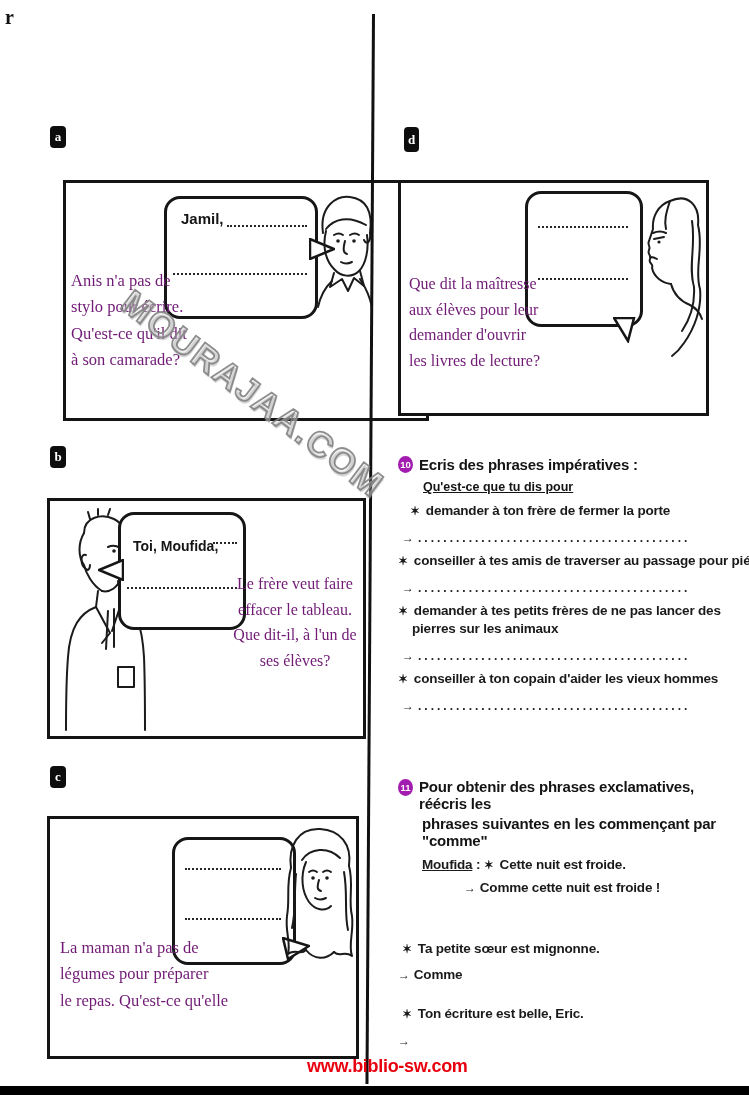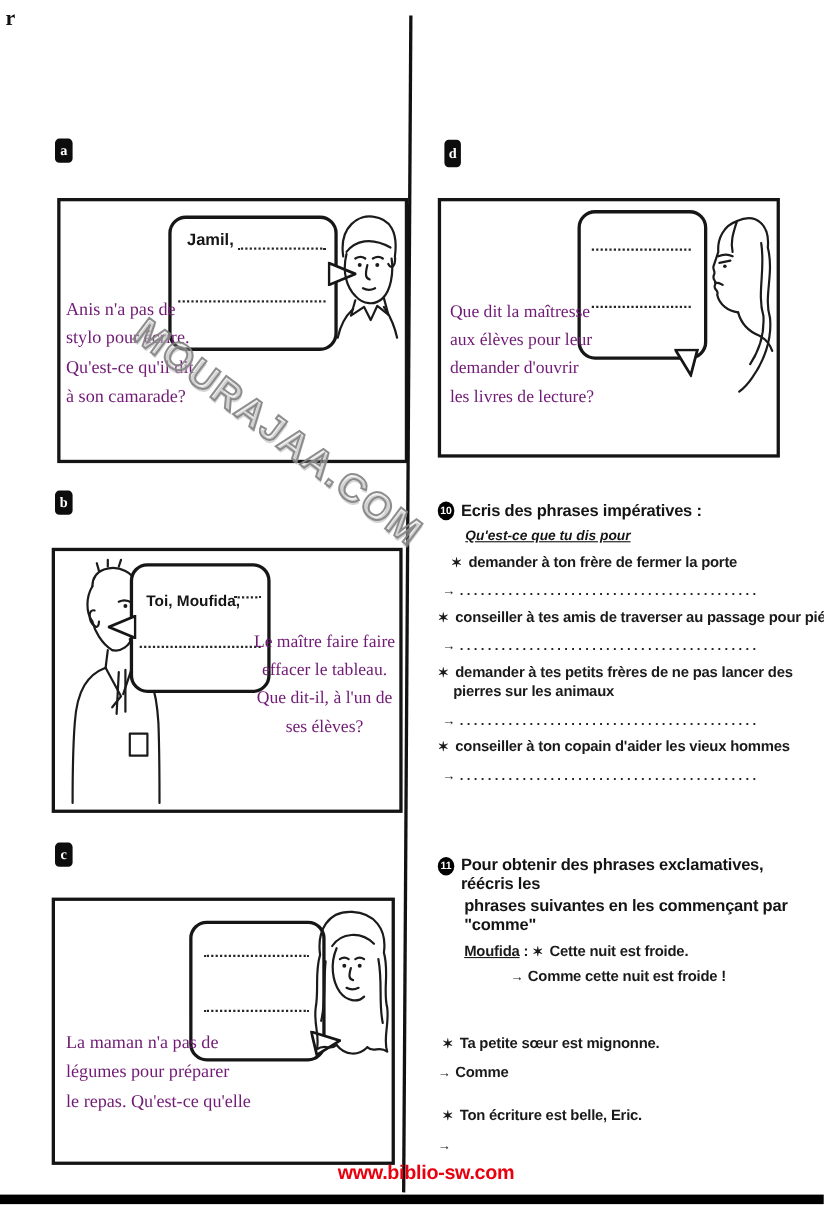--- a/index.html
+++ b/index.html
@@ -20,21 +20,21 @@
   
   .bubble{position:absolute;border:3px solid #161616;border-radius:16px;background:#fff;}
   .dotrule{position:absolute;height:0;border-bottom:2px dotted #262626;}
   .bubble-title{position:absolute;font-weight:bold;font-size:15px;color:#151515;white-space:nowrap;}
 
   
   .q-serif{position:absolute;font-family:"Liberation Serif",serif;font-size:16.5px;line-height:1.6;color:#701a75;}
   .q-serif div{white-space:nowrap;}
 
   
-  .ex-badge{background:#000000;color:#fff;border-radius:50%;width:15px;height:17px;display:inline-flex;
+  .ex-badge{background:#a21caf;color:#fff;border-radius:50%;width:15px;height:17px;display:inline-flex;
             align-items:center;justify-content:center;font-size:9.5px;font-weight:bold;flex:0 0 auto;}
   .ex-title{font-weight:bold;font-size:15px;letter-spacing:-0.2px;color:#141414;}
   .ex-sub{font-weight:bold;font-size:12.5px;text-decoration:underline;color:#141414;}
   .ex-item{font-weight:bold;font-size:13.5px;letter-spacing:-0.2px;color:#1a1a1a;white-space:nowrap;}
   .star{font-size:12px;margin-right:6px;}
   .arrow{font-size:12px;margin-right:4px;}
   .dotline{font-weight:bold;font-size:12px;letter-spacing:3px;color:#222;white-space:nowrap;}
   .ansrow{white-space:nowrap;color:#1a1a1a;}
   .u{text-decoration:underline;}
 
@@ -55,21 +55,21 @@
 </style>
 </head>
 <body>
 
 <div id="page">
 
   <div class="abs corner-mark">r</div>
 
   <div class="abs badge" style="left:50px;top:126px;width:16px;height:22px;">a</div>
 
-  <div class="abs frame" style="left:52px;top:180px;width:313px;height:235px;">
+  <div class="abs frame" style="left:63px;top:180px;width:313px;height:235px;padding-left:47px;">
     <div class="bubble" style="left:98px;top:13px;width:148px;height:117px;">
       <span class="bubble-title" style="left:14px;top:11px;">Jamil,</span>
       <div class="dotrule" style="left:60px;top:26px;width:80px;"></div>
       <div class="dotrule" style="left:6px;top:74px;width:134px;"></div>
     </div>
     <svg class="abs" style="left:243px;top:55px;" width="26" height="22">
       <path d="M1,1 L25,11 L1,21 Z" fill="#fff" stroke="#161616" stroke-width="2.5"></path>
     </svg>
     <div class="abs sketch" style="left:248px;top:8px;">
       <svg width="62" height="120" viewBox="0 0 62 120">
@@ -123,21 +123,21 @@
     </div>
     <div class="bubble" style="left:68px;top:11px;width:122px;height:112px;">
       <span class="bubble-title" style="left:12px;top:23px;font-size:14px;">Toi, Moufida,</span>
       <div class="dotrule" style="left:92px;top:27px;width:24px;"></div>
       <div class="dotrule" style="left:6px;top:72px;width:110px;"></div>
     </div>
     <svg class="abs" style="left:48px;top:58px;" width="26" height="22">
       <path d="M25,1 L1,11 L25,21 Z" fill="#fff" stroke="#161616" stroke-width="2.5"></path>
     </svg>
     <div class="q-serif" style="left:180px;top:70px;width:130px;text-align:center;font-size:16px;">
-      <div>Le maître faire faire</div>
+      <div>Le frère veut faire</div>
       <div>effacer le tableau.</div>
       <div>Que dit-il, à l'un de</div>
       <div>ses élèves?</div>
     </div>
   </div>
 
   <div class="abs badge" style="left:50px;top:766px;width:16px;height:22px;">c</div>
 
   <div class="abs frame" style="left:47px;top:816px;width:306px;height:237px;">
     <div class="bubble" style="left:122px;top:18px;width:118px;height:122px;">
@@ -204,21 +204,21 @@
       <div>demander d'ouvrir</div>
       <div>les livres de lecture?</div>
     </div>
   </div>
 
   <div class="abs" style="left:398px;top:456px;width:335px;">
     <div style="display:flex;align-items:center;gap:6px;">
       <span class="ex-badge">10</span>
       <span class="ex-title">Ecris des phrases impératives :</span>
     </div>
-    <div class="ex-sub" style="margin:7px 0 0 25px;font-style:italic;">Qu'est-ce que tu dis pour</div>
+    <div class="ex-sub" style="margin:7px 0 0 25px;">Qu'est-ce que tu dis pour</div>
 
     <div class="ex-item" style="margin-top:9px;margin-left:12px;">
       <span class="star">✶</span><span>demander à ton frère de fermer la porte</span>
     </div>
     <div class="ansrow" style="margin:10px 0 0 4px;">
       <span class="arrow">→</span><span class="dotline">...........................................</span>
     </div>
 
     <div class="ex-item" style="margin-top:7px;">
       <span class="star">✶</span><span>conseiller à tes amis de traverser au passage pour piétons</span>

